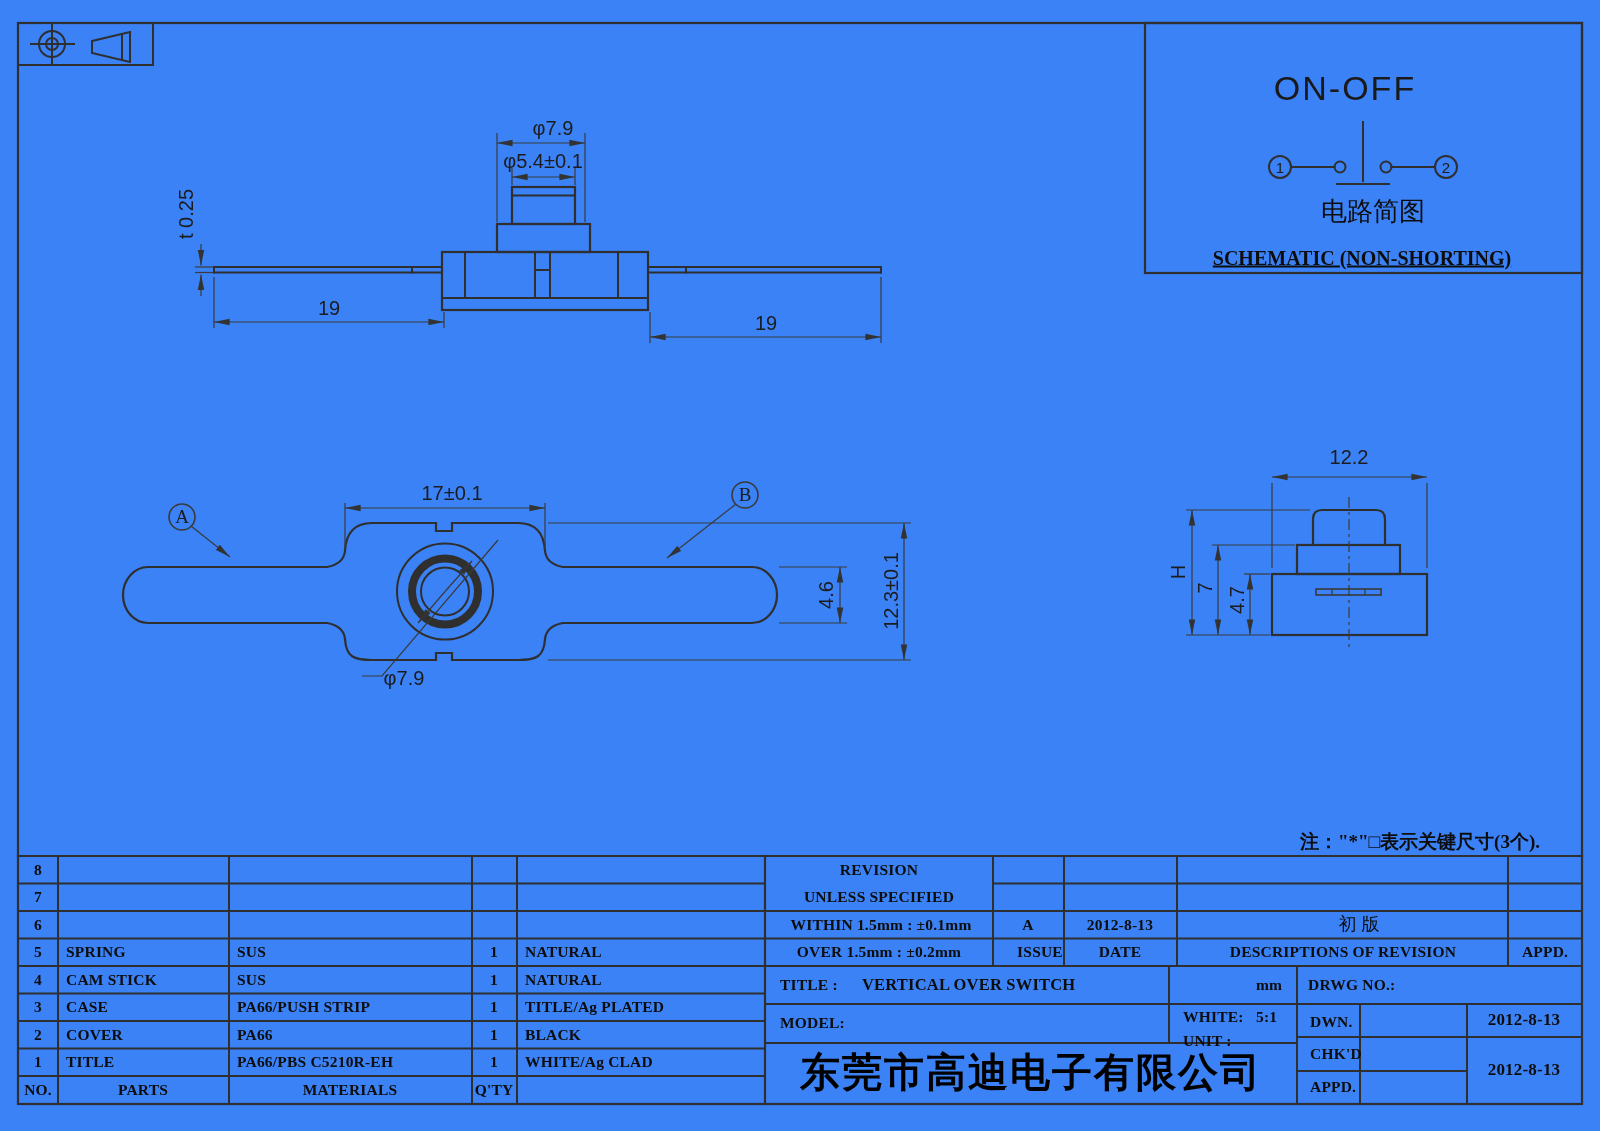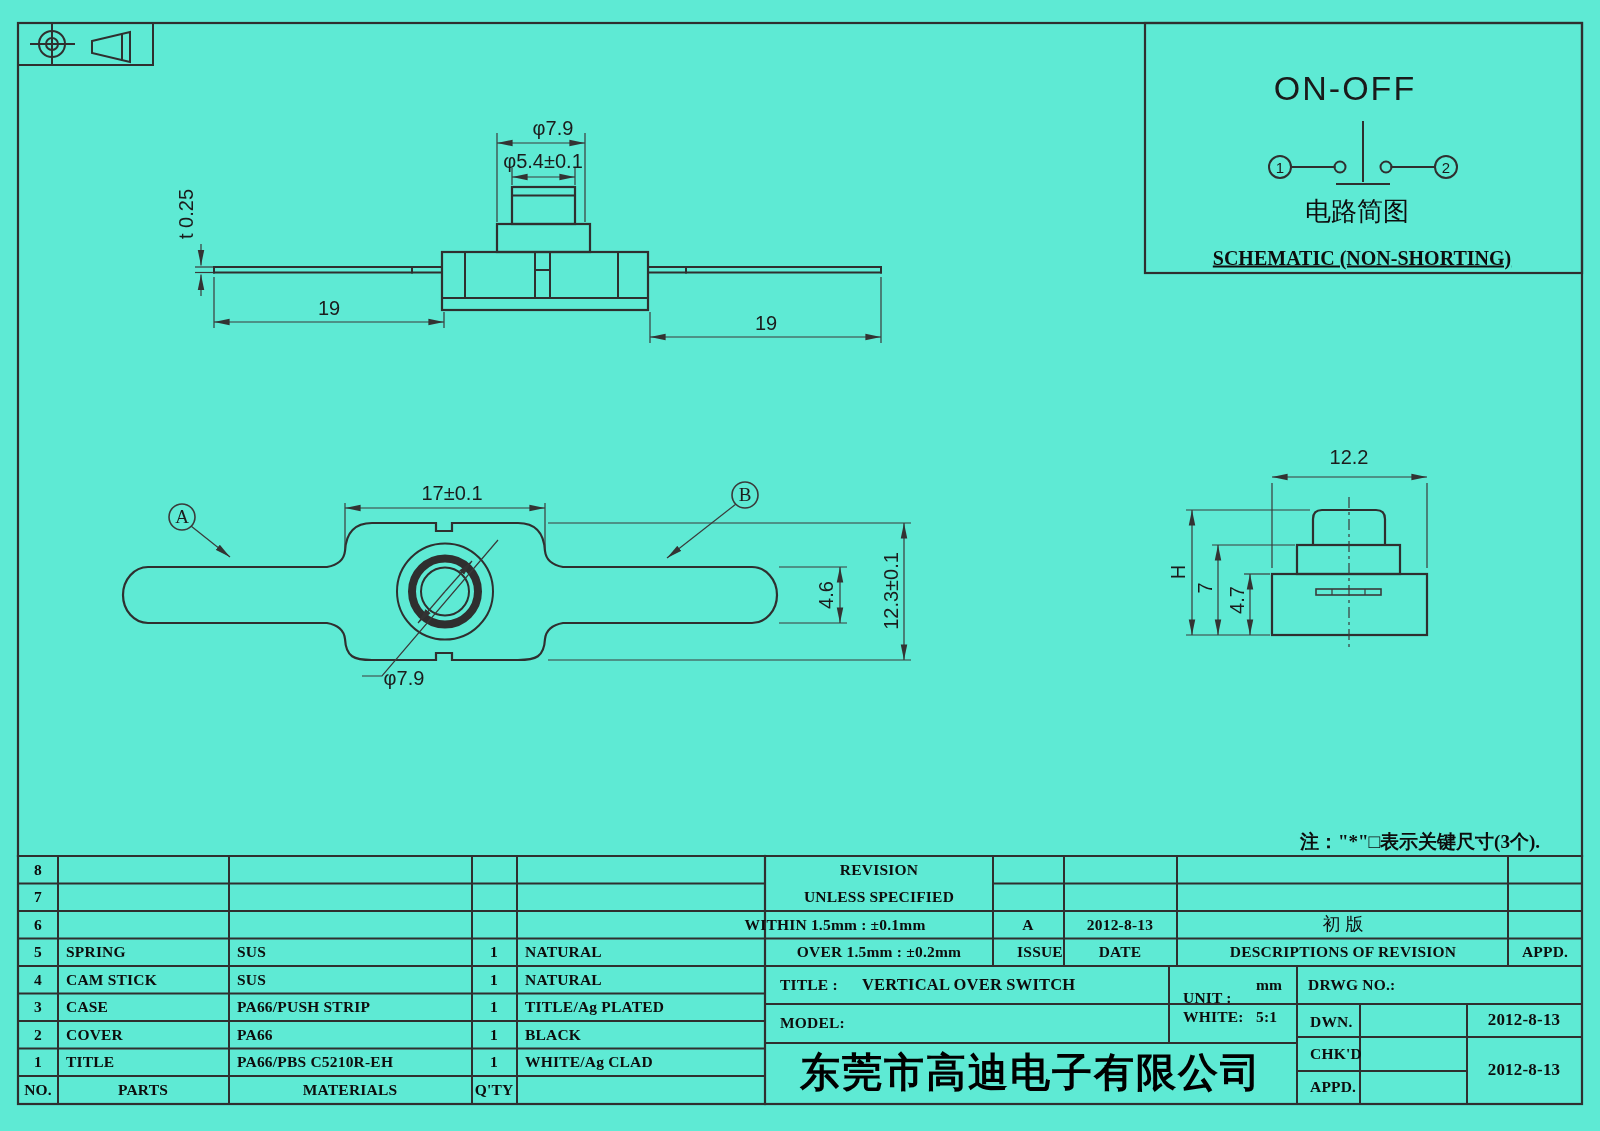--- a/index.html
+++ b/index.html
@@ -1,28 +1,28 @@
 <!DOCTYPE html>
 <html><head>
 <meta charset="utf-8">
 <style>
   html,body{margin:0;padding:0;background:#e8e8e8;}
-  .sheet{position:relative;width:1600px;height:1131px;background:#5eead4;overflow:hidden;
+  .sheet{position:relative;width:1600px;height:1131px;background:#3b82f6;overflow:hidden;
          font-family:"Liberation Sans",sans-serif;color:#111;}
   svg.lines{position:absolute;left:0;top:0;}
   .g2{stroke:#2f2f2f;stroke-width:2.2;fill:none;stroke-linecap:square;}
   .g2t{stroke:#2f2f2f;stroke-width:2;fill:none;stroke-linecap:square;}
   .g1{stroke:#3a3a3a;stroke-width:1.2;fill:none;}
   .t{position:absolute;transform:translate(-50%,-50%);white-space:nowrap;}
   .tl{position:absolute;transform:translate(0,-50%);white-space:nowrap;}
   .rot{transform:translate(-50%,-50%) rotate(-90deg);}
   .dim{font:20px "Liberation Sans",sans-serif;color:#1c1c1c;}
   .lbl{font:19px "Liberation Serif",serif;color:#1c1c1c;}
   .cad{font:bold 15.5px "Liberation Serif",serif;color:#0d0d0d;letter-spacing:.2px;}
-  .cjk{font:18px "Liberation Sans",sans-serif;color:#0d0d0d;}
+  .cjk{font:18px "Liberation Sans",sans-serif;color:#0d0d0d;margin-left:16px;}
   .onoff{font:500 34px "Liberation Sans",sans-serif;letter-spacing:2px;color:#1a1a1a;}
   .schem{font:bold 20px "Liberation Serif",serif;text-decoration:underline;color:#0d0d0d;}
   .circdig{font:15px "Liberation Sans",sans-serif;color:#1a1a1a;}
   .company{font:bold 40px "Liberation Sans",sans-serif;color:#000;letter-spacing:2px;}
   .note{font:bold 19px "Liberation Serif",serif;color:#0d0d0d;}
 </style>
 </head>
 <body>
 
 <div class="sheet">
@@ -250,35 +250,35 @@
 
     <span class="t cad" style="left:38px;top:1090px">NO.</span>
     <span class="t cad" style="left:143px;top:1090px">PARTS</span>
     <span class="t cad" style="left:350px;top:1090px">MATERIALS</span>
     <span class="t cad" style="left:494px;top:1090px">Q'TY</span>
   </div>
 
   <div>
     <span class="t cad" style="left:879px;top:870px">REVISION</span>
     <span class="t cad" style="left:879px;top:897px">UNLESS  SPECIFIED</span>
-    <span class="t cad" style="left:835px;top:925px">WITHIN 1.5mm : ±0.1mm</span>
+    <span class="t cad" style="left:881px;top:925px">WITHIN 1.5mm : ±0.1mm</span>
     <span class="t cad" style="left:879px;top:952px">OVER 1.5mm : ±0.2mm</span>
     <span class="t cad" style="left:1028px;top:925px">A</span>
     <span class="t cad" style="left:1120px;top:925px">2012-8-13</span>
     <span class="t cjk" style="left:1343px;top:924px">初 版</span>
     <span class="t cad" style="left:1040px;top:952px">ISSUE</span>
     <span class="t cad" style="left:1120px;top:952px">DATE</span>
     <span class="t cad" style="left:1343px;top:952px">DESCRIPTIONS OF REVISION</span>
     <span class="t cad" style="left:1545px;top:952px">APPD.</span>
   </div>
 
   <div>
     <span class="tl cad" style="left:780px;top:985px">TITLE :</span>
     <span class="tl cad" style="left:862px;top:985px;font-size:16.5px">VERTICAL OVER SWITCH</span>
-    <span class="tl cad" style="left:1183px;top:998px">UNIT :</span>
+    <span class="tl cad" style="left:1183px;top:1041px">UNIT :</span>
     <span class="tl cad" style="left:1256px;top:985px">mm</span>
     <span class="tl cad" style="left:1308px;top:985px">DRWG NO.:</span>
     <span class="tl cad" style="left:780px;top:1023px">MODEL:</span>
     <span class="tl cad" style="left:1183px;top:1017px">WHITE:</span>
     <span class="tl cad" style="left:1256px;top:1017px">5:1</span>
     <span class="tl cad" style="left:1310px;top:1022px">DWN.</span>
     <span class="t cad" style="left:1524px;top:1020px;font-size:17px">2012-8-13</span>
     <span class="tl cad" style="left:1310px;top:1054px">CHK'D</span>
     <span class="t cad" style="left:1524px;top:1070px;font-size:17px">2012-8-13</span>
     <span class="tl cad" style="left:1310px;top:1087px">APPD.</span>

